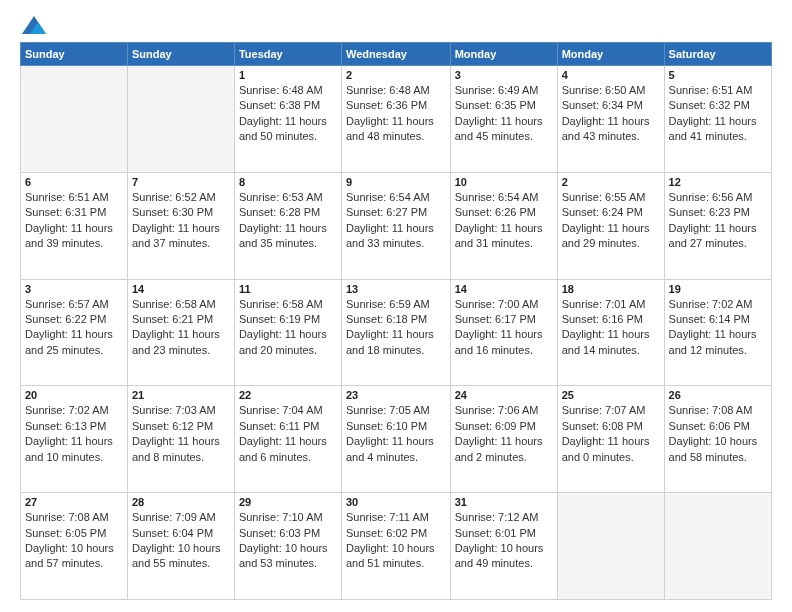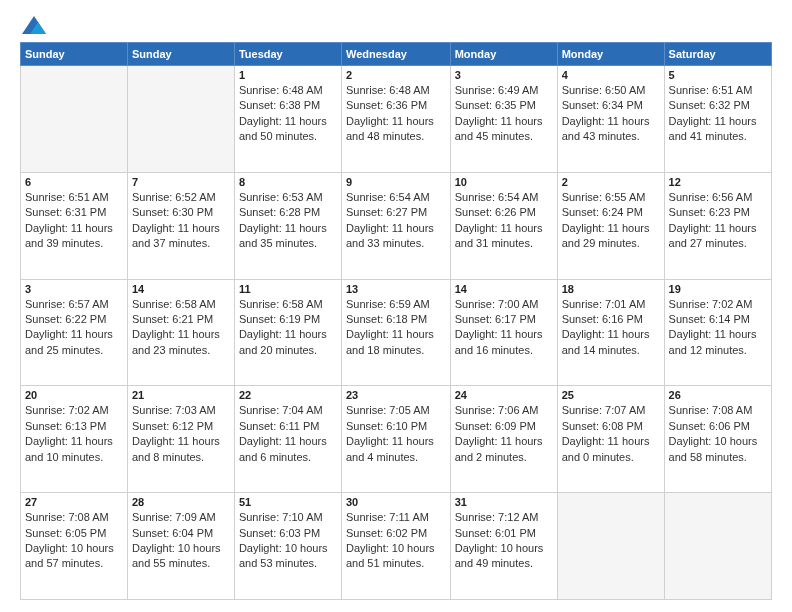--- a/index.html
+++ b/index.html
@@ -248,21 +248,21 @@
         <tr>
           <td>
             <span class="day-num">27</span>
             <div class="cell-text">Sunrise: 7:08 AM<br>Sunset: 6:05 PM<br>Daylight: 10 hours and 57 minutes.</div>
           </td>
           <td>
             <span class="day-num">28</span>
             <div class="cell-text">Sunrise: 7:09 AM<br>Sunset: 6:04 PM<br>Daylight: 10 hours and 55 minutes.</div>
           </td>
           <td>
-            <span class="day-num">51</span>
+            <span class="day-num">29</span>
             <div class="cell-text">Sunrise: 7:10 AM<br>Sunset: 6:03 PM<br>Daylight: 10 hours and 53 minutes.</div>
           </td>
           <td>
             <span class="day-num">30</span>
             <div class="cell-text">Sunrise: 7:11 AM<br>Sunset: 6:02 PM<br>Daylight: 10 hours and 51 minutes.</div>
           </td>
           <td>
             <span class="day-num">31</span>
             <div class="cell-text">Sunrise: 7:12 AM<br>Sunset: 6:01 PM<br>Daylight: 10 hours and 49 minutes.</div>
           </td>

